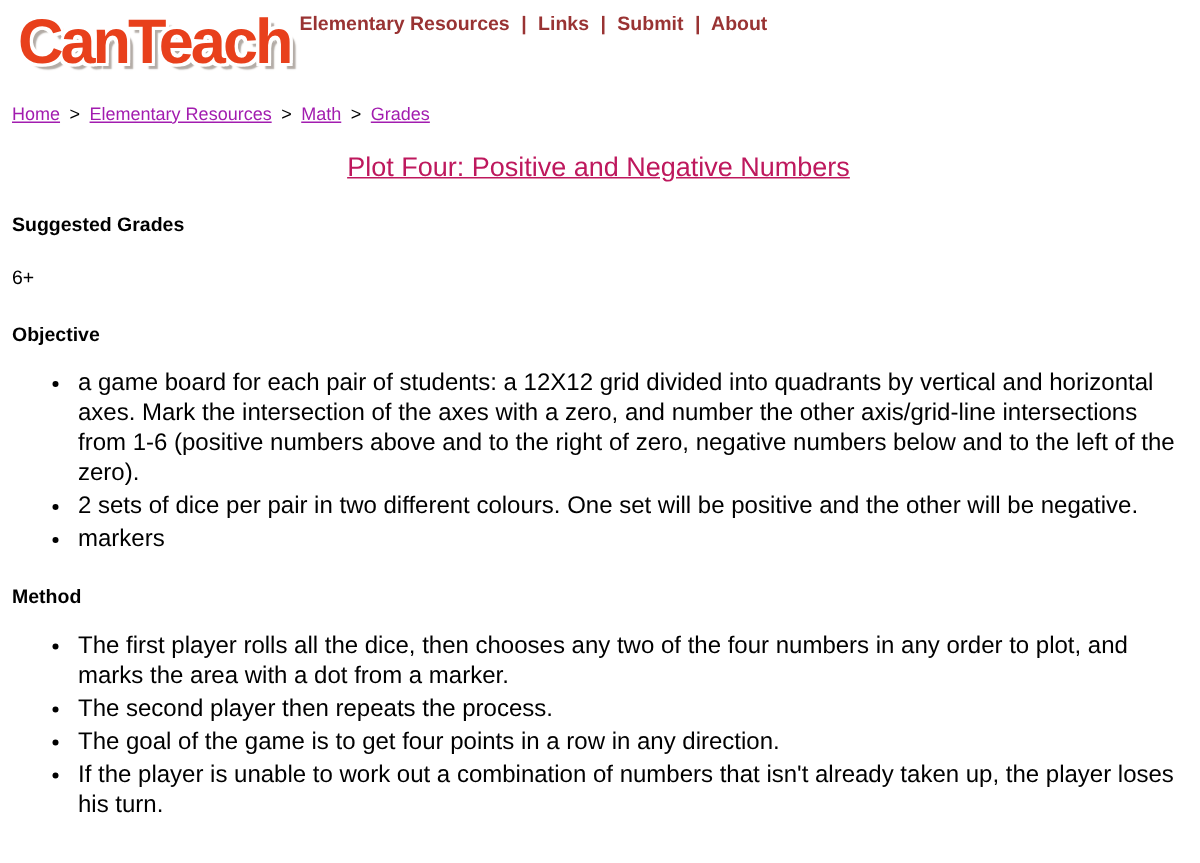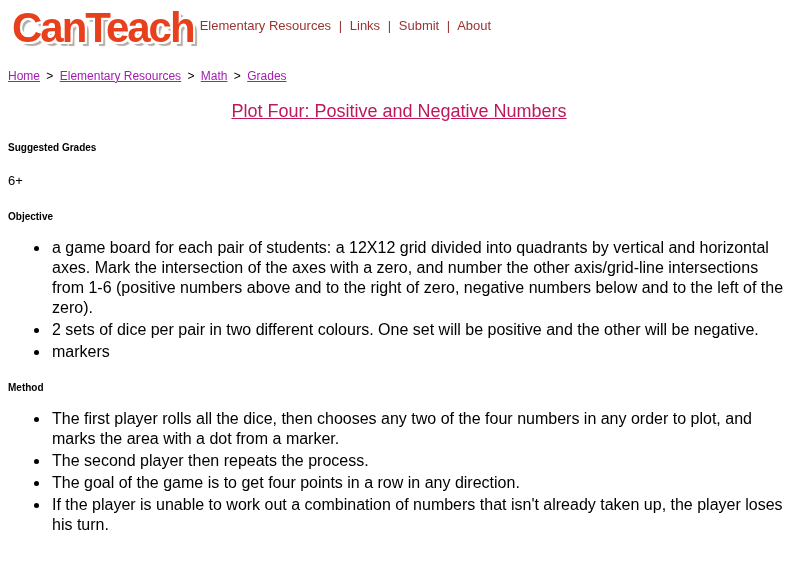--- a/index.html
+++ b/index.html
@@ -13,21 +13,21 @@
   .page {
     width: 800px;
     min-height: 575px;
     padding: 8px 10px 10px 8px;
     background: #ffffff;
   }
 
   
   .header {
     display: flex;
-    align-items: center;
+    align-items: flex-start;
     gap: 6px;
   }
   .logo {
     font-size: 42px;
     font-weight: bold;
     letter-spacing: -2px;
     line-height: 0.95;
     color: #e8401c;
     cursor: pointer;
     text-shadow:
@@ -37,20 +37,21 @@
       0 -2px 0 #ffffff, 0 2px 0 #ffffff,
       4px 4px 1px #b3aca6;
     padding-left: 4px;
     white-space: nowrap;
   }
   .top-nav {
     font-size: 13px;
     color: #993333;
     padding-bottom: 4px;
     white-space: nowrap;
+    font-weight: bold;
   }
   .top-nav a {
     color: #993333;
     text-decoration: none;
     cursor: pointer;
   }
   .top-nav .sep {
     color: #993333;
     margin: 0 4px;
   }
@@ -77,21 +78,21 @@
     font-size: 18px;
     font-weight: normal;
     text-align: center;
     text-decoration: underline;
     color: #be185d;
   }
 
   
   h2.section-heading {
     margin: 20px 0 0 0;
-    font-size: 10px;
+    font-size: 13px;
     font-weight: bold;
     color: #000000;
   }
 
   
   p.body-text {
     margin: 18px 0 0 0;
     font-size: 13px;
     line-height: 20px;
     color: #000000;

